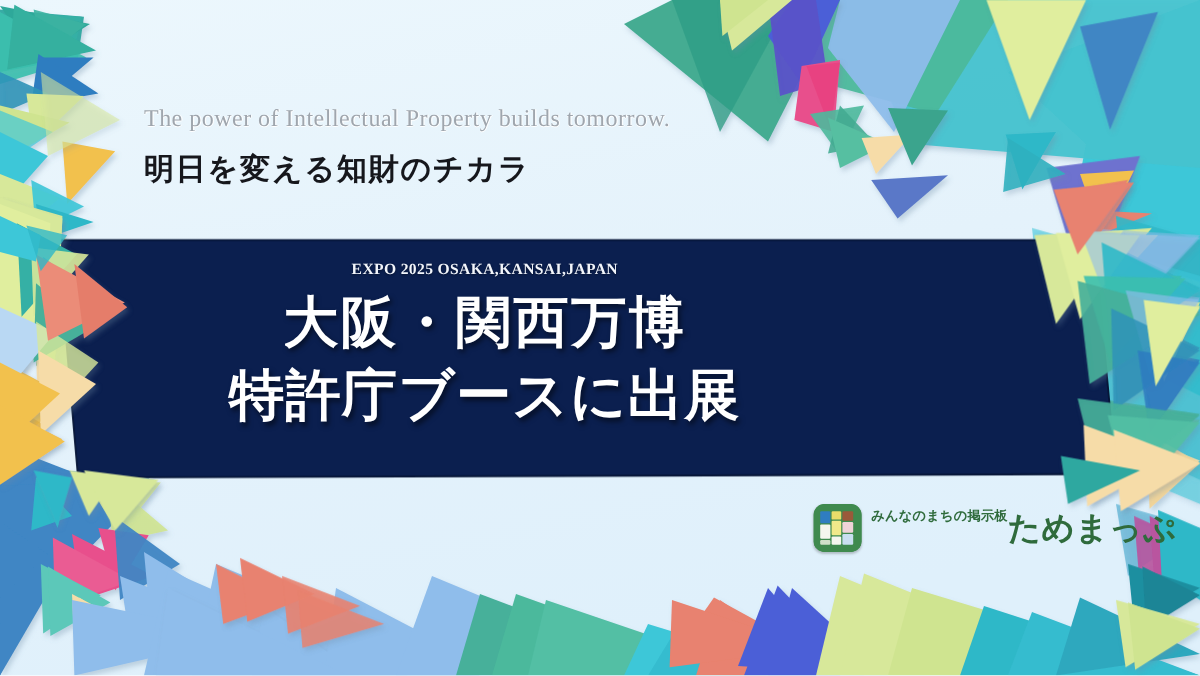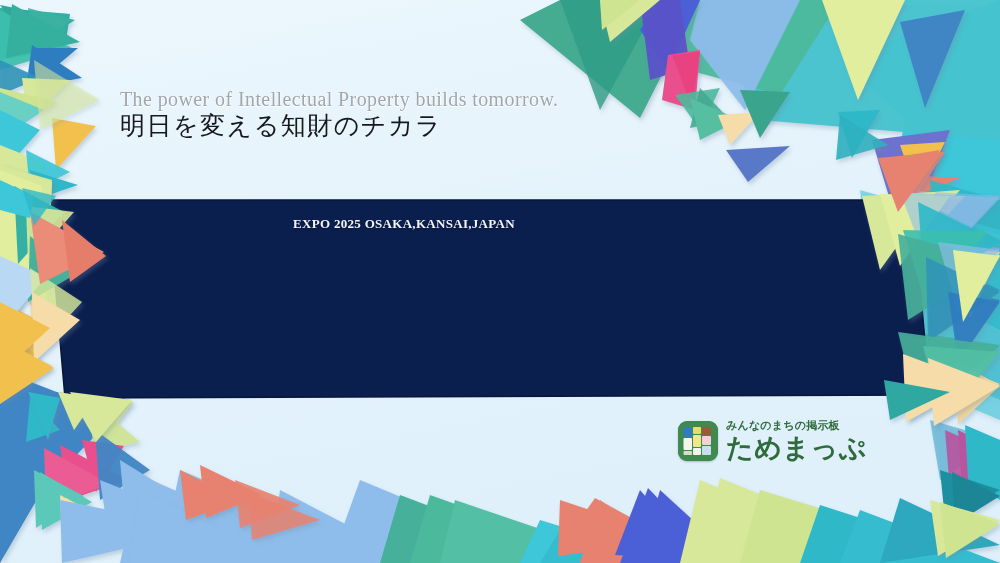--- a/index.html
+++ b/index.html
@@ -33,25 +33,25 @@
     font-family: "Liberation Serif", serif;
     font-size: 20px;
     letter-spacing: .4px;
     color: #9fa6ae;
     text-shadow: 0 1px 0 #ffffff, 1px 0 0 rgba(255,255,255,.85);
     white-space: nowrap;
     line-height: 1.1;
   }
   .tagline-ja {
     font-family: "DejaVu Serif", serif;
-    font-weight: normal;
+    font-weight: bold;
     font-size: 25px;
     letter-spacing: 1.5px;
     color: #16171c;
-    margin-top: 1px;
+    margin-top: 16px;
     line-height: 1.2;
     white-space: nowrap;
   }
 
   
   .banner {
     position: absolute;
     left: 0;
     top: 196px;
     width: 1000px;
@@ -97,21 +97,21 @@
     width: 40px;
     height: 40px;
     border-radius: 9px;
     background: #3f8a4e;
     box-shadow: 0 1px 2px rgba(0,0,0,.22);
     display: block;
   }
   .logo-text {
     margin-left: 8px;
     display: flex;
-    flex-direction: column;
+    flex-direction: row;
     justify-content: center;
   }
   .logo-sub {
     font-family: "DejaVu Sans", sans-serif;
     font-weight: bold;
     font-size: 11px;
     letter-spacing: .2px;
     color: #2f6b3c;
     line-height: 1;
   }
@@ -378,20 +378,24 @@
   </svg>
 
   <div class="tagline-block">
     <div class="tagline-en">The power of Intellectual Property builds tomorrow.</div>
     <div class="tagline-ja">明日を変える知財のチカラ</div>
   </div>
 
   <div class="banner">
     <div class="banner-content">
       <div class="expo-line">EXPO 2025 OSAKA,KANSAI,JAPAN</div>
+      <div class="headline">
+        <div class="l1">大阪・関西万博</div>
+        <div class="l2">特許庁ブースに出展</div>
+      </div>
     </div>
   </div>
 
   <div class="logo">
     <svg class="logo-icon" viewBox="0 0 40 40">
       <rect x="0" y="0" width="40" height="40" rx="9" ry="9" fill="#3f8a4e"></rect>
       <rect x="5.5" y="6" width="8.5" height="10" rx="1" fill="#2f7dc0"></rect>
       <rect x="15" y="6" width="8" height="7" rx="1" fill="#e8dc6a"></rect>
       <rect x="24" y="6" width="9" height="8" rx="1" fill="#9a5a3a"></rect>
       <rect x="5.5" y="17" width="8.5" height="12" rx="1" fill="#f4f6ee"></rect>

